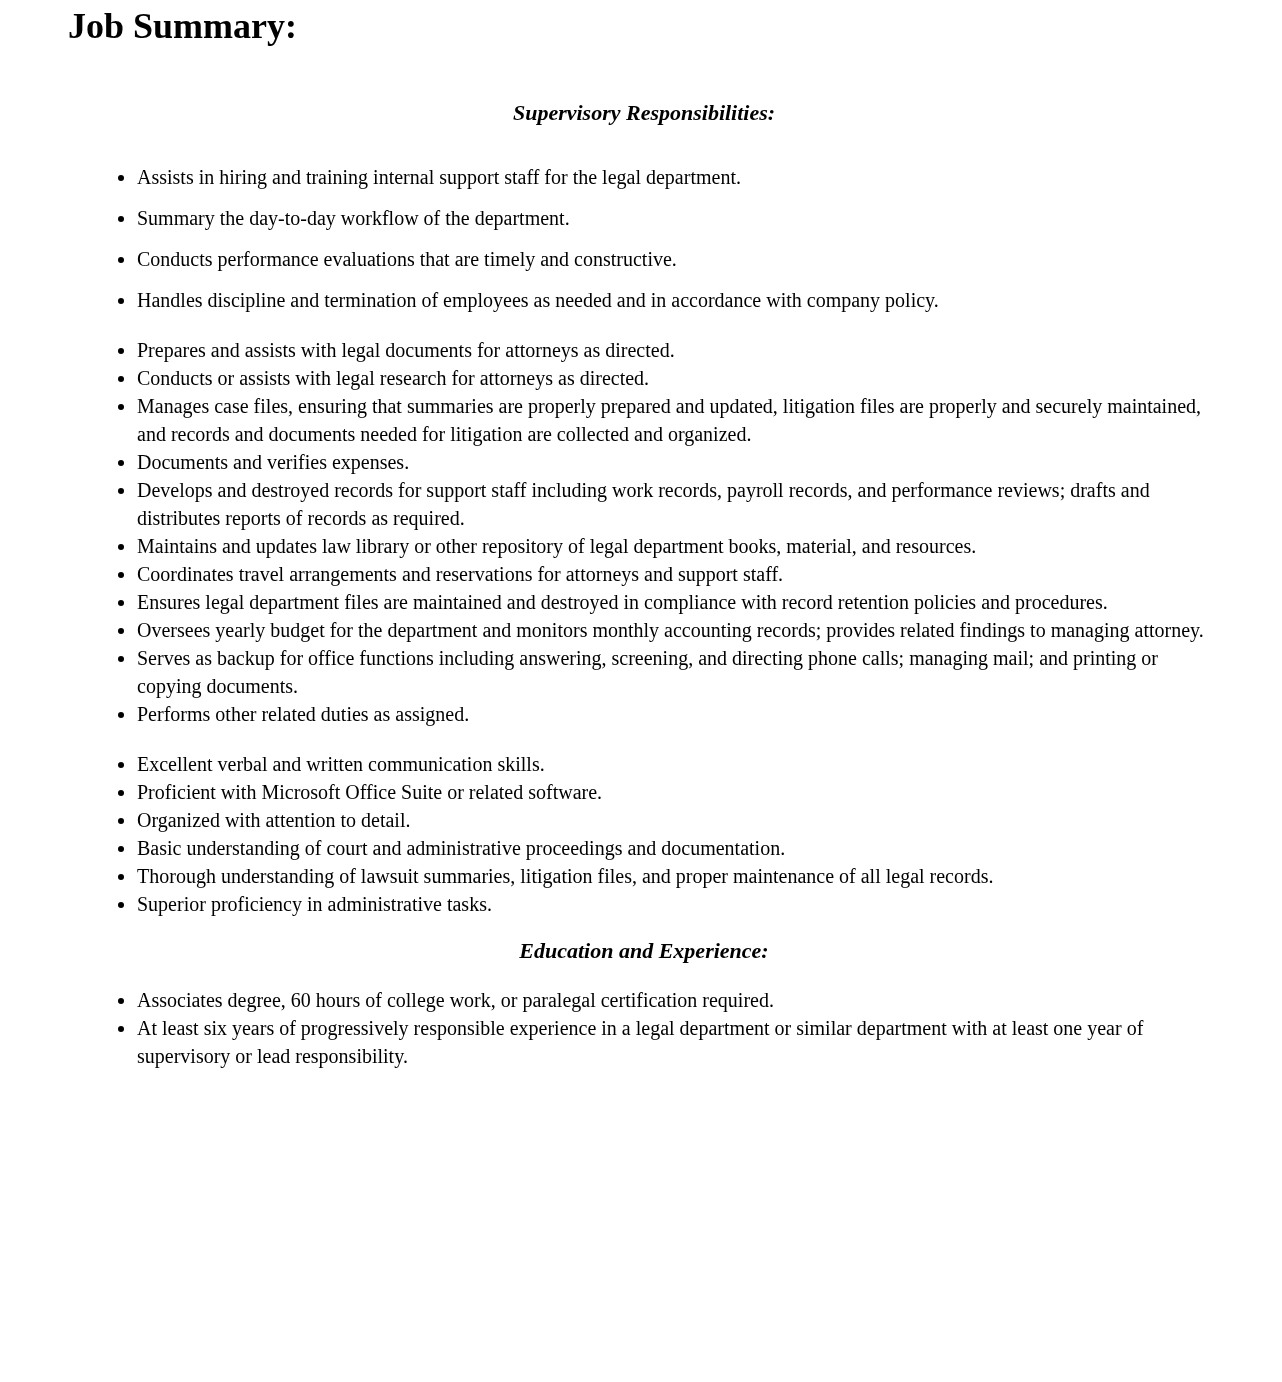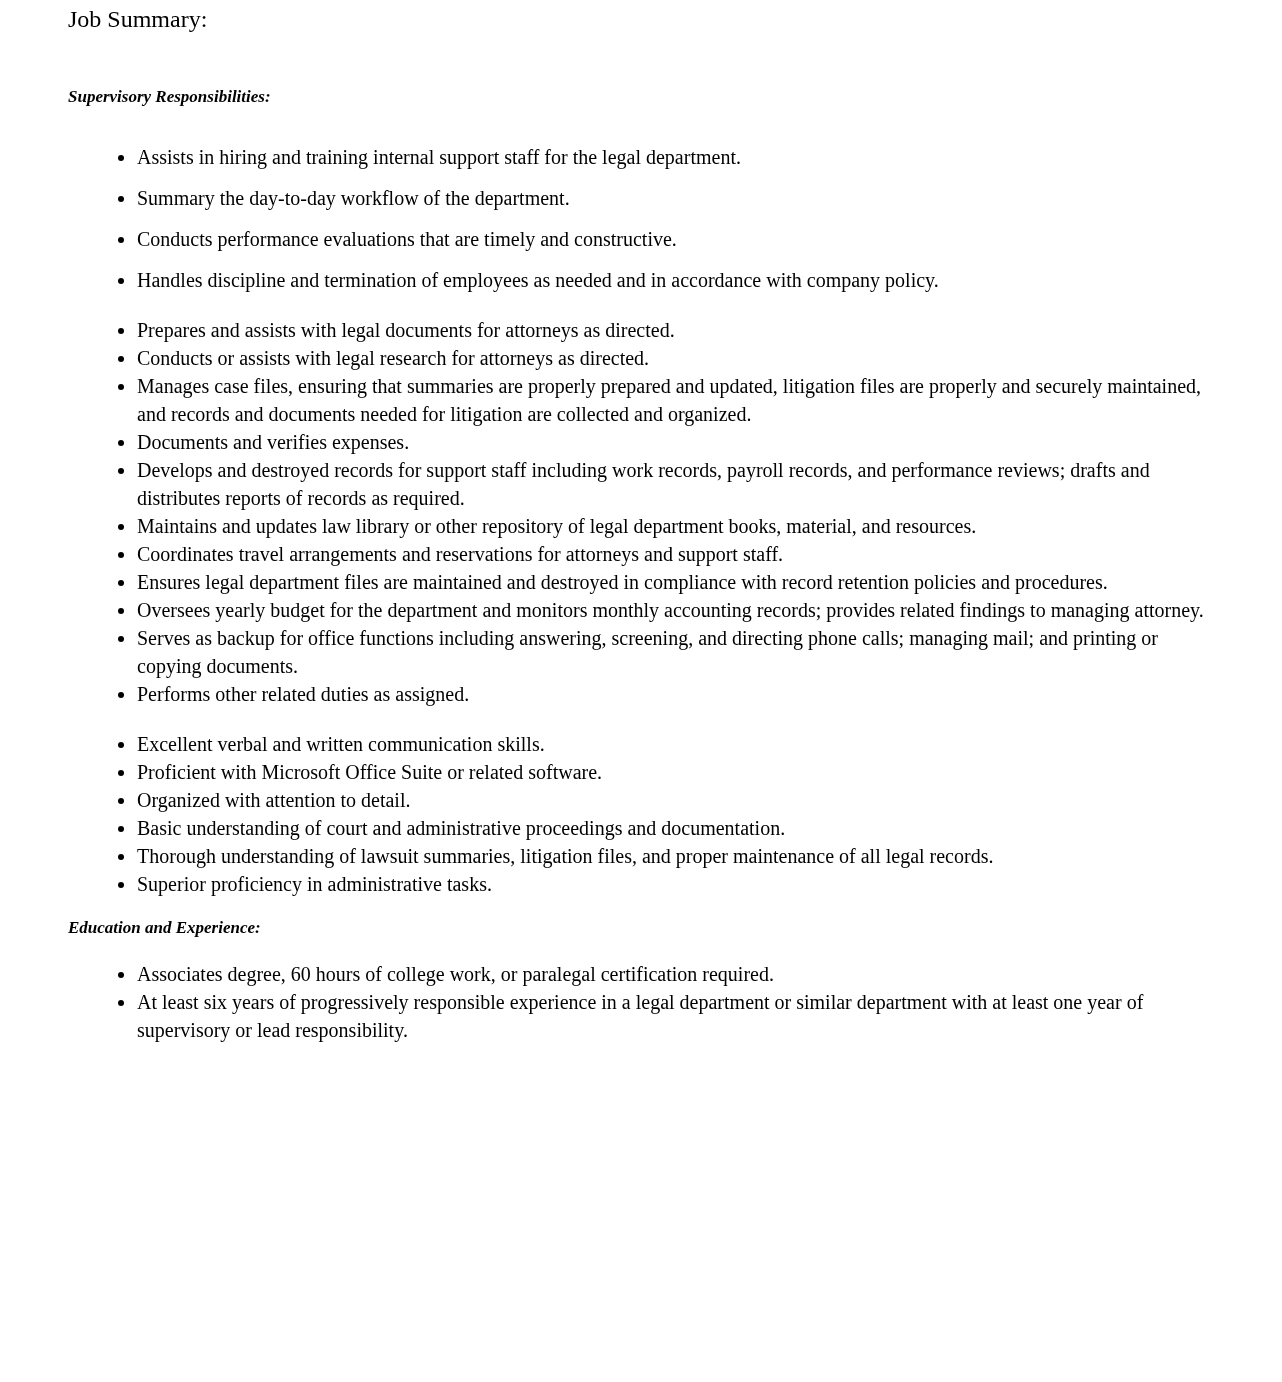--- a/index.html
+++ b/index.html
@@ -12,35 +12,36 @@
     min-height: 1382px;
     box-sizing: border-box;
     background: #ffffff;
     color: #000000;
     font-family: "Liberation Serif", "DejaVu Serif", serif;
     font-size: 20px;
     padding: 6px 62px 20px 68px;
     overflow: hidden;
   }
   h1.doc-title {
-    font-size: 24px;
-    font-weight: 400;
+    font-size: 36px;
+    font-weight: 700;
     line-height: 1.15;
     margin: 0;
   }
   p.summary {
     margin: 24px 0 0 0;
     line-height: 41px;
   }
   h2.section-heading {
-    font-size: 17px;
+    font-size: 22px;
     font-weight: 700;
     font-style: italic;
     line-height: 1.2;
     margin: 0;
+    text-align: center;
   }
   section.sec-supervisory h2 { margin-top: 53px; }
   section.sec-duties     h2 { margin-top: 34px; }
   section.sec-skills     h2 { margin-top: 36px; }
   section.sec-education  h2 { margin-top: 20px; }
 
   ul.bullets {
     margin: 22px 0 0 0;
     padding: 0 0 0 69px;
     list-style: disc outside;

